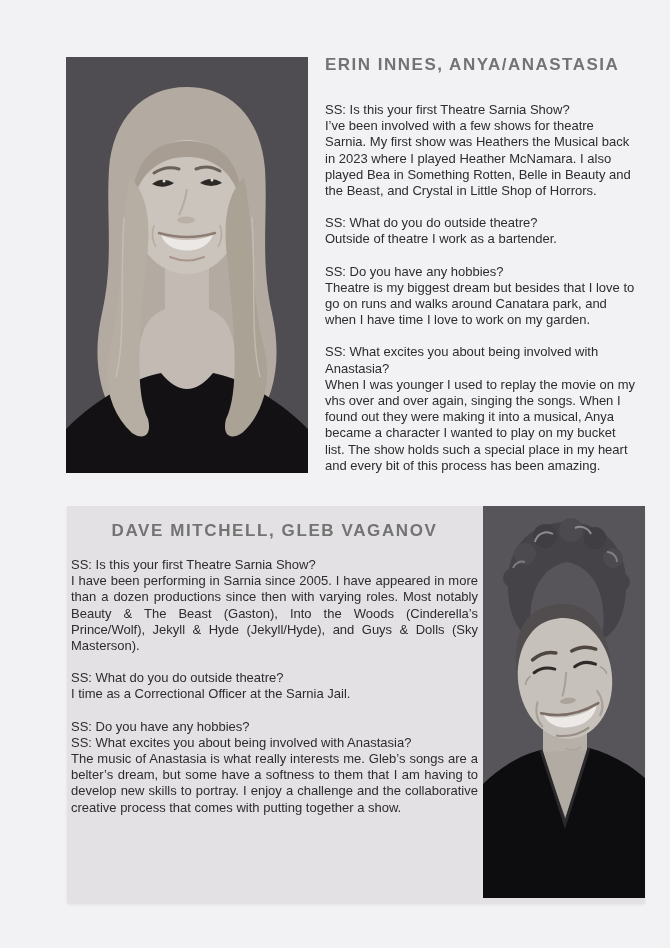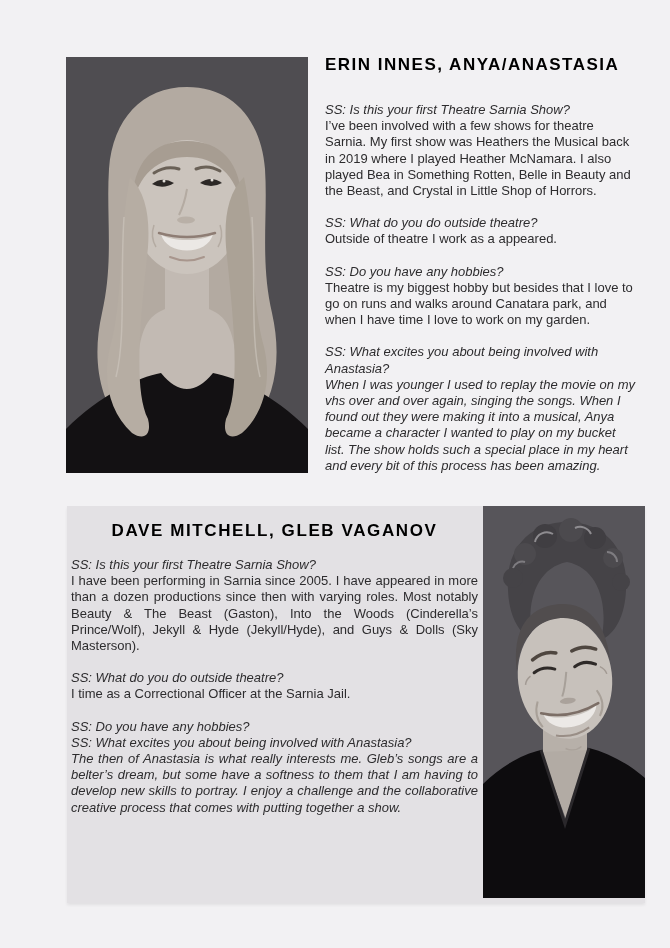--- a/index.html
+++ b/index.html
@@ -11,27 +11,27 @@
     position:relative;
     overflow:hidden;
   }
   .photo{position:absolute;overflow:hidden;}
   .photo svg{display:block;width:100%;height:100%;}
   .photo-erin{left:66px;top:57px;width:242px;height:416px;}
   .bio-erin{position:absolute;left:325px;top:55px;width:310px;}
   .bio-dave{position:absolute;left:4px;top:15px;width:407px;}
   h2.profile-title{
     font-size:17px;font-weight:bold;letter-spacing:1.5px;
-    color:#000000;margin:0 0 27px 0;line-height:20px;white-space:nowrap;
+    color:#737373;margin:0 0 27px 0;line-height:20px;white-space:nowrap;
   }
   .bio-dave h2.profile-title{text-align:center;margin:0 0 16px 0;letter-spacing:1.6px;}
   p{margin:0;font-size:13px;line-height:16.2px;}
-  p.q{font-style:italic;}
+  p.q{}
   p.a{margin-bottom:16px;}
-  .qa-pair:last-child p.a{margin-bottom:0;font-style:italic;}
+  .qa-pair:last-child p.a{margin-bottom:0;}
   .card{
     position:absolute;left:67px;top:506px;width:578px;height:397px;
     background:#e3e1e4;
     box-shadow:0 2px 3px rgba(0,0,0,0.07);
   }
   .bio-dave p.a{text-align:justify;}
   .photo-dave{position:absolute;right:0;top:0;width:162px;height:392px;}
 </style>
 </head>
 <body>
@@ -82,29 +82,29 @@
         <path d="M58,160 C54,220 60,280 50,320" stroke="#cfc8bf" stroke-width="1.5" fill="none" opacity="0.6"></path>
         <path d="M186,160 C190,220 184,280 194,320" stroke="#cfc8bf" stroke-width="1.5" fill="none" opacity="0.6"></path>
       </svg>
     </figure>
 
     <div class="bio-erin">
       <h2 class="profile-title">ERIN INNES, ANYA/ANASTASIA</h2>
 
       <div class="qa-pair">
         <p class="q">SS: Is this your first Theatre Sarnia Show?</p>
-        <p class="a">I’ve been involved with a few shows for theatre Sarnia. My first show was Heathers the Musical back in 2019 where I played Heather McNamara. I also played Bea in Something Rotten, Belle in Beauty and the Beast, and Crystal in Little Shop of Horrors.</p>
+        <p class="a">I’ve been involved with a few shows for theatre Sarnia. My first show was Heathers the Musical back in 2023 where I played Heather McNamara. I also played Bea in Something Rotten, Belle in Beauty and the Beast, and Crystal in Little Shop of Horrors.</p>
       </div>
       <div class="qa-pair">
         <p class="q">SS: What do you do outside theatre?</p>
-        <p class="a">Outside of theatre I work as a appeared.</p>
+        <p class="a">Outside of theatre I work as a bartender.</p>
       </div>
       <div class="qa-pair">
         <p class="q">SS: Do you have any hobbies?</p>
-        <p class="a">Theatre is my biggest hobby but besides that I love to go on runs and walks around Canatara park, and when I have time I love to work on my garden.</p>
+        <p class="a">Theatre is my biggest dream but besides that I love to go on runs and walks around Canatara park, and when I have time I love to work on my garden.</p>
       </div>
       <div class="qa-pair">
         <p class="q">SS: What excites you about being involved with Anastasia?</p>
         <p class="a">When I was younger I used to replay the movie on my vhs over and over again, singing the songs. When I found out they were making it into a musical, Anya became a character I wanted to play on my bucket list. The show holds such a special place in my heart and every bit of this process has been amazing.</p>
       </div>
     </div>
   </section>
 
   <section class="card">
 
@@ -117,21 +117,21 @@
       </div>
       <div class="qa-pair">
         <p class="q">SS: What do you do outside theatre?</p>
         <p class="a">I time as a Correctional Officer at the Sarnia Jail.</p>
       </div>
       <div class="qa-pair">
         <p class="q">SS: Do you have any hobbies?</p>
       </div>
       <div class="qa-pair">
         <p class="q">SS: What excites you about being involved with Anastasia?</p>
-        <p class="a">The then of Anastasia is what really interests me. Gleb’s songs are a belter’s dream, but some have a softness to them that I am having to develop new skills to portray. I enjoy a challenge and the collaborative creative process that comes with putting together a show.</p>
+        <p class="a">The music of Anastasia is what really interests me. Gleb’s songs are a belter’s dream, but some have a softness to them that I am having to develop new skills to portray. I enjoy a challenge and the collaborative creative process that comes with putting together a show.</p>
       </div>
     </div>
 
     <figure class="photo photo-dave" style="margin:0;" aria-label="black-and-white headshot of smiling man with curly hair wearing a black V-neck shirt on a gray background">
       <svg viewBox="0 0 162 392" xmlns="http://www.w3.org/2000/svg" preserveAspectRatio="none">
         <rect width="162" height="392" fill="#57555a"></rect>
 
         <path d="M84,16 C46,16 22,44 25,84 C26,110 36,128 50,134 C42,100 52,62 84,56
                  C116,62 126,100 118,134 C132,128 142,110 143,84 C146,44 122,16 84,16 Z" fill="#454347"></path>
         <circle cx="42" cy="48" r="11" fill="#4c4a4e"></circle>

